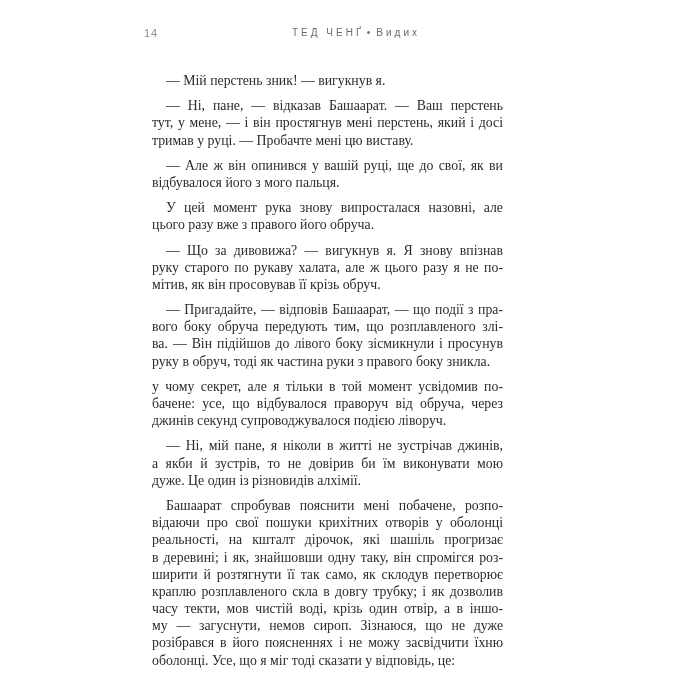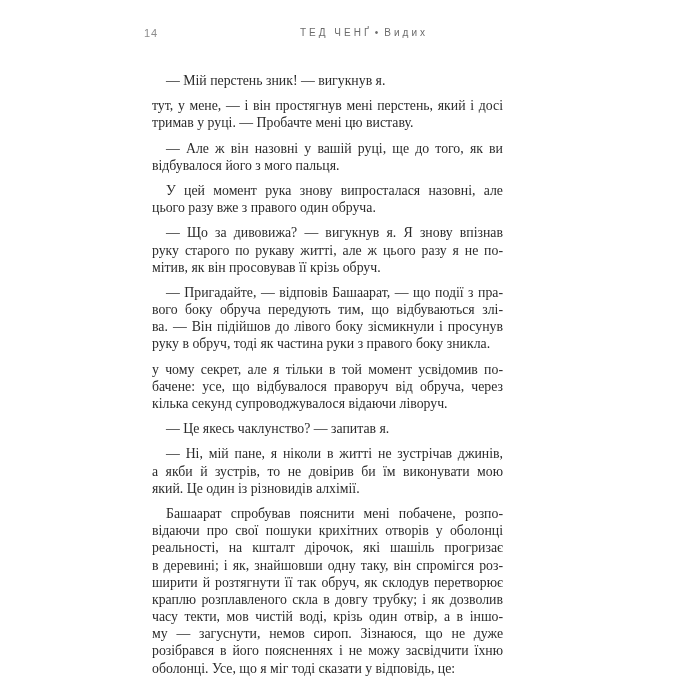--- a/index.html
+++ b/index.html
@@ -31,21 +31,21 @@
     position: absolute;
     left: 144px;
     top: 0;
     font-family: "Liberation Sans", "DejaVu Sans", sans-serif;
     font-size: 11px;
     letter-spacing: 1px;
     color: #8c8c8c;
   }
   .header-title {
     position: absolute;
-    left: 364px;
+    left: 356px;
     top: 0;
     transform: translateX(-50%);
     white-space: nowrap;
     font-family: "Liberation Sans", "DejaVu Sans", sans-serif;
     font-size: 10px;
     letter-spacing: 3px;
     color: #6b6b6b;
   }
   .header-title .sep {
     color: #6b6b6b;
@@ -97,61 +97,59 @@
     <span class="header-title">
       <span>ТЕД ЧЕНҐ</span><span class="sep">•</span><span>Видих</span>
     </span>
   </div>
 
   <div class="text-block">
       <div class="para">
         <div class="line first last">— Мій перстень зник! — вигукнув я.</div>
       </div>
       <div class="para">
+        <div class="line first">— Ні, пане, — відказав Башаарат. — Ваш перстень</div>
         <div class="line">тут, у мене, — і він простягнув мені перстень, який і досі</div>
         <div class="line last">тримав у руці. — Пробачте мені цю виставу.</div>
       </div>
       <div class="para">
-        <div class="line first">— Але ж він назовні у вашій руці, ще до того, як ви</div>
+        <div class="line first">— Але ж він опинився у вашій руці, ще до свої, як ви</div>
         <div class="line last">відбувалося його з мого пальця.</div>
       </div>
       <div class="para">
         <div class="line first">У цей момент рука знову випросталася назовні, але</div>
-        <div class="line last">цього разу вже з правого один обруча.</div>
+        <div class="line last">цього разу вже з правого його обруча.</div>
       </div>
       <div class="para">
         <div class="line first">— Що за дивовижа? — вигукнув я. Я знову впізнав</div>
-        <div class="line">руку старого по рукаву житті, але ж цього разу я не по-</div>
+        <div class="line">руку старого по рукаву халата, але ж цього разу я не по-</div>
         <div class="line last">мітив, як він просовував її крізь обруч.</div>
       </div>
       <div class="para">
         <div class="line first">— Пригадайте, — відповів Башаарат, — що події з пра-</div>
-        <div class="line">вого боку обруча передують тим, що відбуваються злі-</div>
+        <div class="line">вого боку обруча передують тим, що розплавленого злі-</div>
         <div class="line">ва. — Він підійшов до лівого боку зісмикнули і просунув</div>
         <div class="line last">руку в обруч, тоді як частина руки з правого боку зникла.</div>
       </div>
       <div class="para">
         <div class="line">у чому секрет, але я тільки в той момент усвідомив по-</div>
         <div class="line">бачене: усе, що відбувалося праворуч від обруча, через</div>
-        <div class="line last">кілька секунд супроводжувалося відаючи ліворуч.</div>
-      </div>
-      <div class="para">
-        <div class="line first last">— Це якесь чаклунство? — запитав я.</div>
+        <div class="line last">джинів секунд супроводжувалося подією ліворуч.</div>
       </div>
       <div class="para">
         <div class="line first">— Ні, мій пане, я ніколи в житті не зустрічав джинів,</div>
         <div class="line">а якби й зустрів, то не довірив би їм виконувати мою</div>
-        <div class="line last">який. Це один із різновидів алхімії.</div>
+        <div class="line last">дуже. Це один із різновидів алхімії.</div>
       </div>
       <div class="para">
         <div class="line first">Башаарат спробував пояснити мені побачене, розпо-</div>
         <div class="line">відаючи про свої пошуки крихітних отворів у оболонці</div>
         <div class="line">реальності, на кшталт дірочок, які шашіль прогризає</div>
         <div class="line">в деревині; і як, знайшовши одну таку, він спромігся роз-</div>
-        <div class="line">ширити й розтягнути її так обруч, як склодув перетворює</div>
+        <div class="line">ширити й розтягнути її так само, як склодув перетворює</div>
         <div class="line">краплю розплавленого скла в довгу трубку; і як дозволив</div>
         <div class="line">часу текти, мов чистій воді, крізь один отвір, а в іншо-</div>
         <div class="line">му — загуснути, немов сироп. Зізнаюся, що не дуже</div>
         <div class="line">розібрався в його поясненнях і не можу засвідчити їхню</div>
         <div class="line last">оболонці. Усе, що я міг тоді сказати у відповідь, це:</div>
       </div>
     </div>
 
 </div>
 

